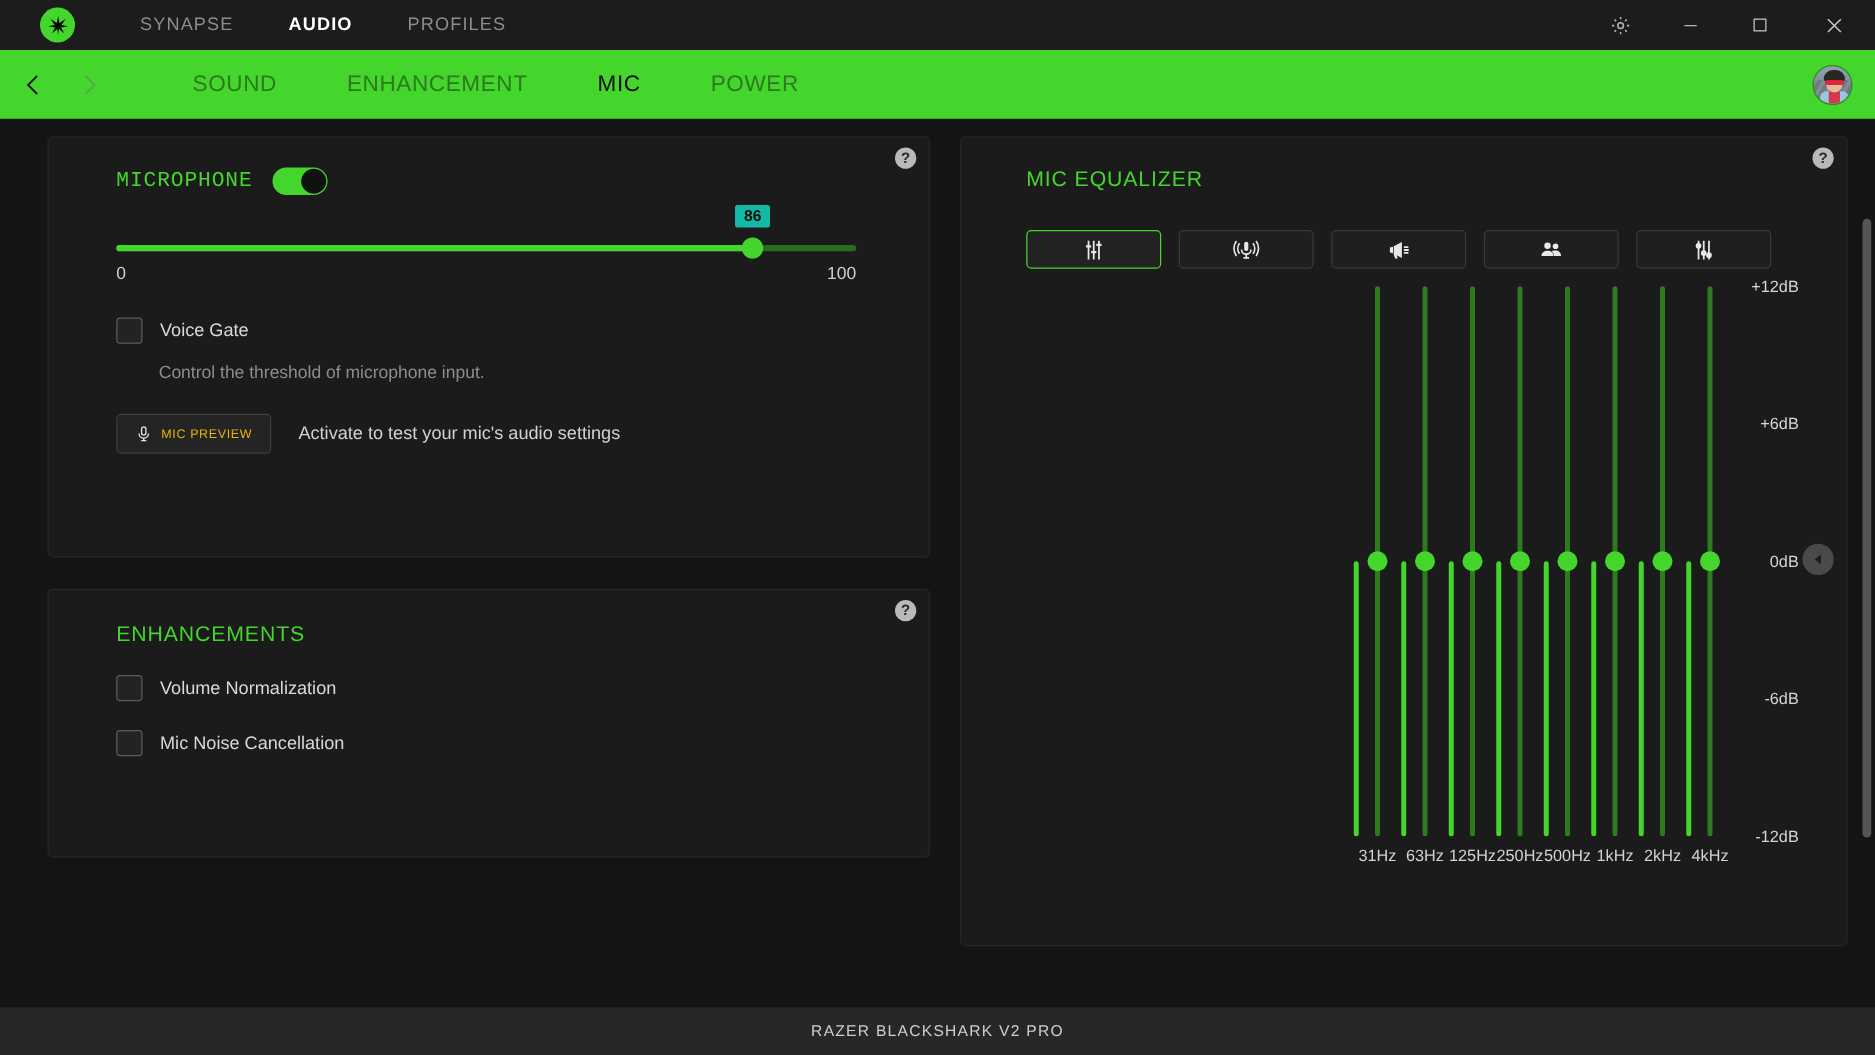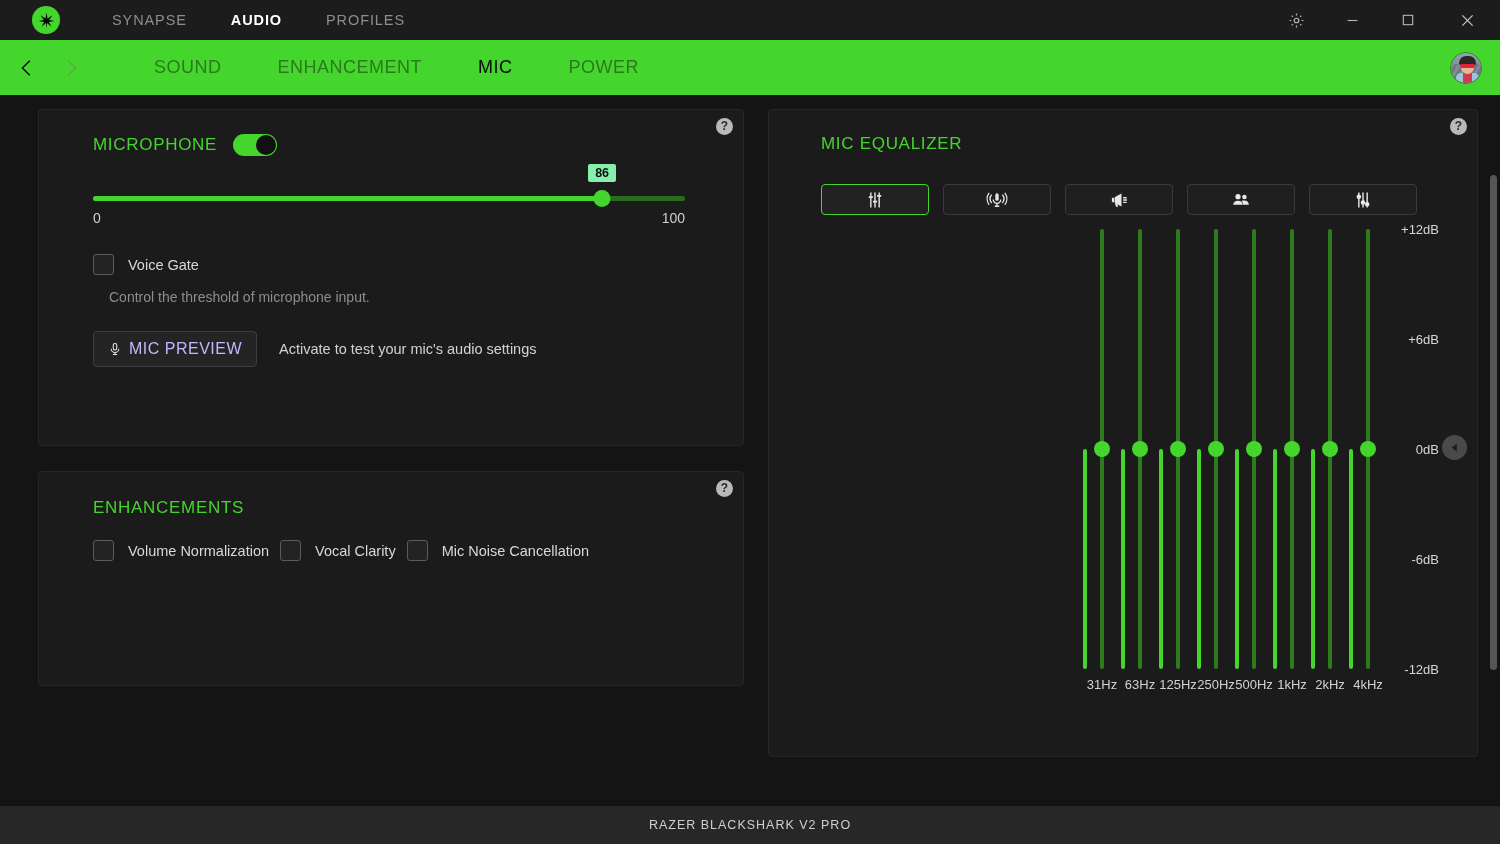--- a/index.html
+++ b/index.html
@@ -112,21 +112,21 @@
     background: #b9b9b9; color: #2a2a2a;
     font-size: 12px; font-weight: bold; line-height: 17px; text-align: center;
     cursor: pointer; user-select: none;
   }
   .card-title {
     color: #44d62c; font-size: 17px; letter-spacing: 0.7px;
   }
 
   
   .card-mic { height: 337px; padding: 24px 26px 0 54px; }
-  .mic-head { display: flex; align-items: center; gap: 16px; }
+  .mic-head { display: flex; align-items: center; gap: 16px; font-family: Liberation Mono, monospace; }
   .toggle {
     width: 44px; height: 22px; border-radius: 11px; background: #44d62c;
     position: relative; cursor: pointer; flex: 0 0 44px;
   }
   .toggle .knob {
     position: absolute; top: 1px; right: 1px; width: 20px; height: 20px;
     border-radius: 50%; background: #111;
   }
   .sub-label {
     color: #e3e3e3; font-size: 14.5px; letter-spacing: 0.6px; margin-top: 29px;
@@ -138,47 +138,47 @@
   .slider-fill {
     position: absolute; left: 0; top: 0; height: 5px; border-radius: 3px;
     background: #44d62c;
   }
   .slider-knob {
     position: absolute; top: -6px; width: 17px; height: 17px; border-radius: 50%;
     background: #44d62c; cursor: pointer; transform: translateX(-50%);
   }
   .slider-badge {
     position: absolute; top: -32px; transform: translateX(-50%);
-    background: #86efac; color: #0d0d0d; font-size: 12.5px; font-weight: bold;
+    background: #14b8a6; color: #0d0d0d; font-size: 12.5px; font-weight: bold;
     padding: 2px 7px; border-radius: 2px; min-width: 28px; text-align: center;
   }
   .slider-ends {
     display: flex; justify-content: space-between; margin-top: 9px;
     color: #cfcfcf; font-size: 14px;
   }
   .chkrow { display: flex; align-items: center; gap: 14px; }
   .chkbox {
     width: 21px; height: 21px; border: 1px solid #5b5b5b; border-radius: 3px;
     background: #232323; cursor: pointer; flex: 0 0 21px;
   }
   .chklabel { color: #d8d8d8; font-size: 14.5px; }
-  .hint { color: #8d8d8d; font-size: 14px; margin-top: 14px; margin-left: 16px; }
+  .hint { color: #8d8d8d; font-size: 14px; margin-top: 14px; margin-left: 34px; }
   .prevrow { display: flex; align-items: center; gap: 22px; margin-top: 26px; }
   .btn-preview {
     display: inline-flex; align-items: center; gap: 7px;
     background: #242424; border: 1px solid #3d3d3d; border-radius: 4px;
-    color: #c4b5fd; font-size: 16px; letter-spacing: 0.5px;
+    color: #eab308; font-size: 10px; letter-spacing: 0.5px;
     padding: 8px 14px; cursor: pointer;
   }
   .btn-preview svg { display: block; }
   .prev-hint { color: #d2d2d2; font-size: 14.5px; }
 
   
   .card-enh { height: 215px; margin-top: 25px; padding: 26px 26px 0 54px; }
-  .enh-list { margin-top: 22px; display: flex; flex-direction: row; gap: 11px; }
+  .enh-list { margin-top: 22px; display: flex; flex-direction: column; gap: 23px; }
 
   
   .card-eq { height: 648px; padding: 24px 0 0 52px; }
   .presets { display: flex; gap: 14px; margin-top: 30px; }
   .preset {
     width: 108px; height: 31px; border-radius: 4px; background: #1f1f1f;
     border: 1px solid #3a3a3a; display: flex; align-items: center;
     justify-content: center; cursor: pointer;
   }
   .preset.active { border-color: #44d62c; background: #222; }
@@ -367,24 +367,20 @@
           <div class="help">?</div>
           <div class="card-title">ENHANCEMENTS</div>
 
           <div class="enh-list">
             <div class="chkrow">
               <div class="chkbox"></div>
               <div class="chklabel">Volume Normalization</div>
             </div>
             <div class="chkrow">
               <div class="chkbox"></div>
-              <div class="chklabel">Vocal Clarity</div>
-            </div>
-            <div class="chkrow">
-              <div class="chkbox"></div>
               <div class="chklabel">Mic Noise Cancellation</div>
             </div>
           </div>
         </div>
       </div>
 
       <div class="colR">
         <div class="card card-eq">
           <div class="help">?</div>
           <div class="card-title">MIC EQUALIZER</div>

